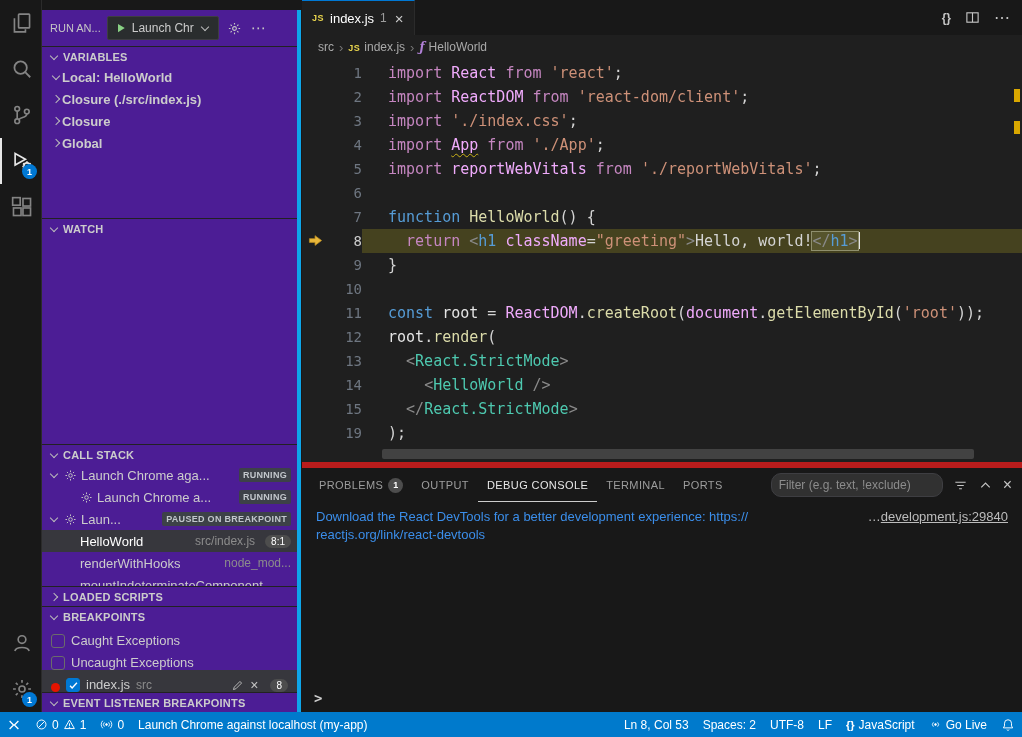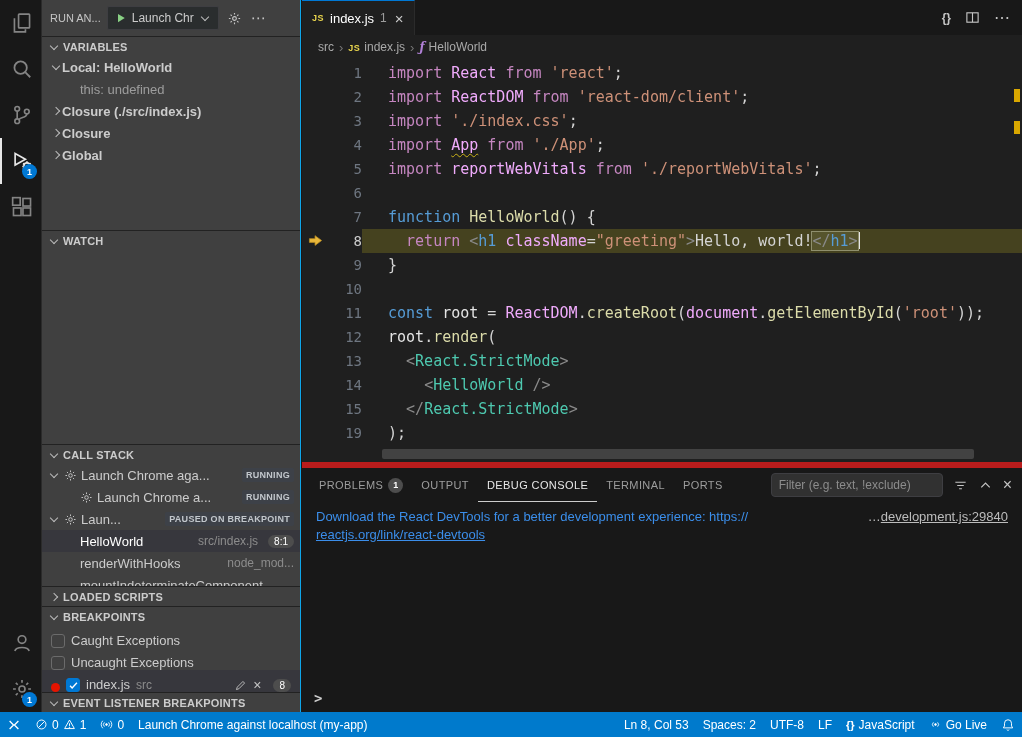--- a/index.html
+++ b/index.html
@@ -9,21 +9,21 @@
 
   
   .activitybar{position:absolute;left:0;top:0;bottom:25px;width:42px;background:#181818;border-right:1px solid #2b2b2b;display:flex;flex-direction:column;justify-content:space-between;align-items:center;z-index:5}
   .ab-group{display:flex;flex-direction:column;width:100%}
   .ab-item{width:42px;height:46px;display:flex;align-items:center;justify-content:center;position:relative;color:#848484;border-left:2px solid transparent}
   .ab-item.active{color:#e7e7e7;border-left:2px solid #e7e7e7}
   .ab-icon svg{display:block}
   .ab-badge{position:absolute;right:5px;bottom:5px;min-width:15px;height:15px;border-radius:50%;background:#0078d4;color:#fff;font-size:9px;font-weight:700;display:flex;align-items:center;justify-content:center;padding:0 2px}
 
   
-  .sidebar{position:absolute;left:42px;top:0;bottom:25px;width:259px;background:#404040;border-right:1px solid #0ea5e9;display:flex;flex-direction:column;overflow:hidden}
+  .sidebar{position:absolute;left:42px;top:10px;bottom:25px;width:259px;background:#4c1d95;border-right:4px solid #0ea5e9;display:flex;flex-direction:column;overflow:hidden}
   .side-header{height:36px;flex:none;display:flex;align-items:center;gap:6px;padding:0 8px}
   .side-title{font-size:11px;color:#c5c5c5;white-space:nowrap}
   .launch-select{display:flex;align-items:center;gap:5px;background:#2a2d2e;border:1px solid #3e3e42;border-radius:2px;height:24px;padding:0 7px;font-size:12px;color:#ccc;cursor:pointer}
   .hdr-icon{color:#c5c5c5;display:flex;align-items:center;justify-content:center;width:20px;height:20px}
   .more-dots{font-size:15px;color:#c5c5c5;letter-spacing:1px}
   .sec-h{height:20px;flex:none;display:flex;align-items:center;gap:3px;font-size:11px;font-weight:700;color:#ccc;padding:0 6px;border-top:1px solid #222;letter-spacing:.2px}
   .chevron{width:12px;height:12px;flex:none;position:relative;display:inline-block}
   .chevron::before{content:'';position:absolute;width:5px;height:5px;border-right:1.2px solid #bbb;border-bottom:1.2px solid #bbb;left:3px;top:2px;transform:rotate(45deg)}
   .chevron.right::before{transform:rotate(-45deg);left:3px;top:3px}
   .chev-space{width:14px;flex:none;display:inline-block}
@@ -88,28 +88,28 @@
   .ruler-mark.m1{top:30px}.ruler-mark.m2{top:62px}
 
   
   .panel{height:250px;flex:none;border-top:6px solid #b91c1c;background:#181818;display:flex;flex-direction:column;position:relative}
   .panel-tabbar{height:34px;flex:none;display:flex;align-items:center;padding:0 10px 0 8px}
   .ptabs{display:flex;height:100%}
   .ptab{padding:0 9px;font-size:11px;color:#9d9d9d;height:100%;display:flex;align-items:center;gap:5px;letter-spacing:.4px;cursor:pointer}
   .ptab.active{color:#e7e7e7;box-shadow:inset 0 -1px 0 #cccccc}
   .pbadge{min-width:15px;height:15px;border-radius:8px;background:#4d4d4d;color:#fff;font-size:9px;font-weight:700;display:flex;align-items:center;justify-content:center;padding:0 3px}
   .panel-right{margin-left:auto;display:flex;align-items:center;gap:10px}
-  .filter{width:172px;height:24px;background:#313131;border:1px solid #3e3e42;border-radius:4px;color:#ccc;font-size:12px;padding:0 7px;outline:none;font-family:"Liberation Sans",sans-serif}
+  .filter{width:172px;height:24px;background:#313131;border:1px solid #3e3e42;border-radius:10px;color:#ccc;font-size:12px;padding:0 7px;outline:none;font-family:"Liberation Sans",sans-serif}
   .filter::placeholder{color:#8c8c8c}
   .p-icon{color:#c5c5c5;display:flex;align-items:center;cursor:pointer}
   .p-close{font-size:16px;line-height:1}
   .console{flex:1;padding:6px 14px;position:relative;font-size:13px}
   .cline{display:flex;justify-content:space-between;line-height:18px}
   .cinfo{color:#3b8eea}
-  .cinfo.link{text-decoration:underline;cursor:pointer}
+  .cinfo.link{cursor:pointer}
   .csrc{color:#bcbcbc;white-space:nowrap;cursor:pointer}
   .srclink{color:#bcbcbc;text-decoration:underline}
   .cprompt{position:absolute;left:12px;bottom:6px;color:#ccc;font-family:"DejaVu Sans Mono",monospace;font-size:14px;font-weight:700}
 
   
   .statusbar{position:absolute;left:0;right:0;bottom:0;height:25px;background:#007acc;display:flex;align-items:center;justify-content:space-between;color:#fff;font-size:12px;z-index:6}
   .sb-group{display:flex;align-items:center;height:100%}
   .sb-item{display:flex;align-items:center;gap:4px;padding:0 7px;height:100%;cursor:pointer;white-space:nowrap}
   .sb-item svg{display:block}
   .sb-braces{font-weight:700;font-size:11px}
@@ -211,24 +211,20 @@
     </div>
 
     <div class="sec-h">
       <span class="chevron down"></span>
       <span>VARIABLES</span>
     </div>
     <div id="var-rows">
         <div class="tree-row bold" style="padding-left: 8px;">
           <span class="chevron down"></span>
           <span class="row-label">Local: HelloWorld</span>
-        </div>
-        <div class="tree-row muted" style="padding-left: 24px;">
-          <span class="chev-space"></span>
-          <span class="row-label">this: undefined</span>
         </div>
         <div class="tree-row bold" style="padding-left: 8px;">
           <span class="chevron right"></span>
           <span class="row-label">Closure (./src/index.js)</span>
         </div>
         <div class="tree-row bold" style="padding-left: 8px;">
           <span class="chevron right"></span>
           <span class="row-label">Closure</span>
         </div>
         <div class="tree-row bold" style="padding-left: 8px;">

